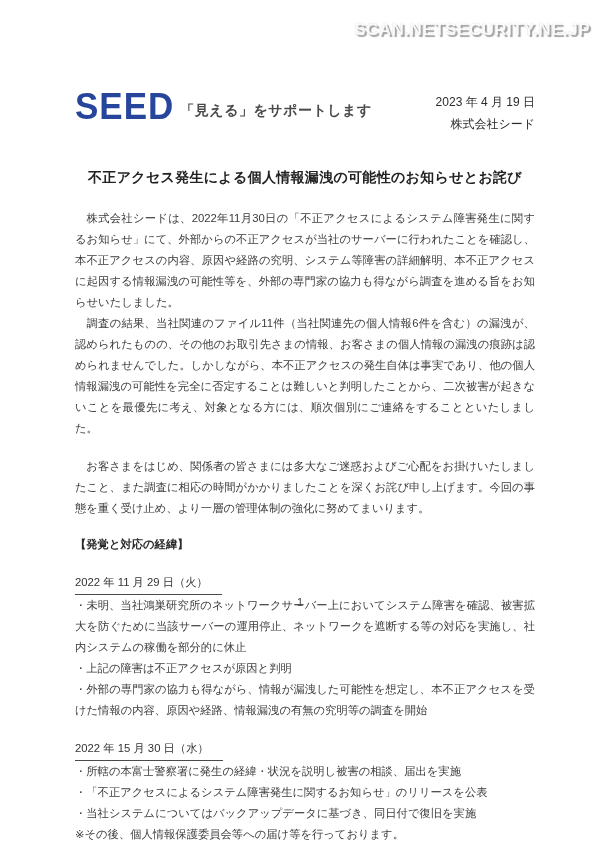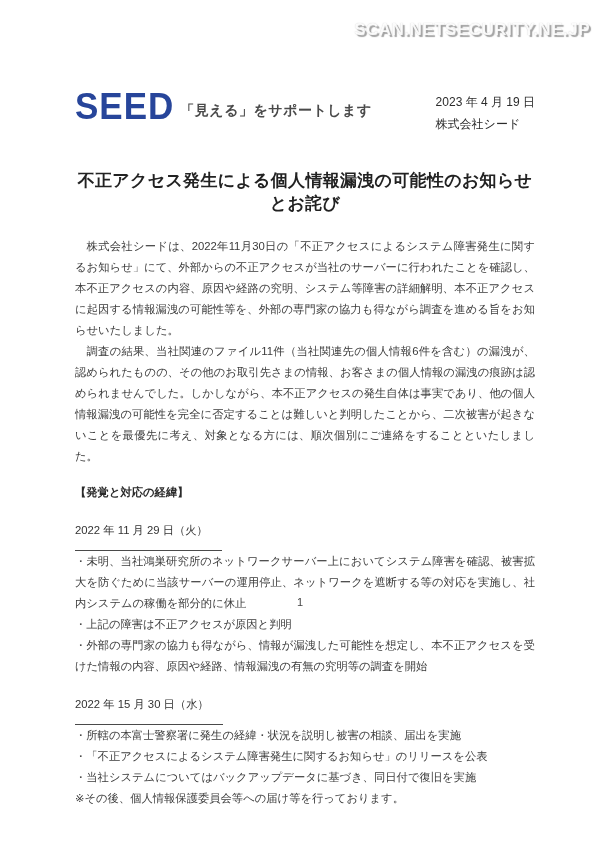--- a/index.html
+++ b/index.html
@@ -43,29 +43,30 @@
   }
   .tagline {
     font-size: 14px;
     font-weight: bold;
     color: #4a4a4a;
     margin-left: 6px;
     margin-bottom: 3px;
     letter-spacing: 0.5px;
   }
   .date-block {
+    text-align: right;
     font-size: 12px;
     color: #2b2b2b;
     line-height: 1.8;
     margin-top: 4px;
   }
   .doc-title {
     margin-top: 34px;
     text-align: center;
-    font-size: 17px;
+    font-size: 14px;
     font-weight: bold;
     color: #222;
     letter-spacing: 0.3px;
   }
   .body-text {
     margin-top: 21px;
     font-size: 11.3px;
     line-height: 21px;
     text-align: justify;
     color: #3b3b3b;
@@ -75,21 +76,21 @@
   .section-heading {
     margin-top: 15px;
     font-weight: bold;
     color: #2a2a2a;
   }
   .timeline-block { margin-top: 17px; }
   .timeline-date {
     display: inline-block;
     border-bottom: 1px solid #4a4a4a;
     padding-right: 14px;
-    padding-bottom: 9px;
+    padding-bottom: 1px;
     color: #333;
   }
   .page-number {
     position: absolute;
     bottom: 52px;
     left: 0;
     width: 600px;
     text-align: center;
     font-size: 11px;
     color: #444;
@@ -111,20 +112,21 @@
       <div>2023 年 4 月 19 日</div>
       <div>株式会社シード</div>
     </div>
   </div>
 
   <div class="doc-title">不正アクセス発生による個人情報漏洩の可能性のお知らせとお詫び</div>
 
   <div class="body-text">
     <p class="para">　株式会社シードは、2022年11月30日の「不正アクセスによるシステム障害発生に関するお知らせ」にて、外部からの不正アクセスが当社のサーバーに行われたことを確認し、本不正アクセスの内容、原因や経路の究明、システム等障害の詳細解明、本不正アクセスに起因する情報漏洩の可能性等を、外部の専門家の協力も得ながら調査を進める旨をお知らせいたしました。</p>
     <p class="para">　調査の結果、当社関連のファイル11件（当社関連先の個人情報6件を含む）の漏洩が、認められたものの、その他のお取引先さまの情報、お客さまの個人情報の漏洩の痕跡は認められませんでした。しかしながら、本不正アクセスの発生自体は事実であり、他の個人情報漏洩の可能性を完全に否定することは難しいと判明したことから、二次被害が起きないことを最優先に考え、対象となる方には、順次個別にご連絡をすることといたしました。</p>
+    <p class="para spaced">　お客さまをはじめ、関係者の皆さまには多大なご迷惑およびご心配をお掛けいたしましたこと、また調査に相応の時間がかかりましたことを深くお詫び申し上げます。今回の事態を重く受け止め、より一層の管理体制の強化に努めてまいります。</p>
 
     <div class="section-heading">【発覚と対応の経緯】</div>
 
     <div class="timeline-block">
       <div class="timeline-date">2022 年 11 月 29 日（火）</div>
       <p class="para">・未明、当社鴻巣研究所のネットワークサーバー上においてシステム障害を確認、被害拡大を防ぐために当該サーバーの運用停止、ネットワークを遮断する等の対応を実施し、社内システムの稼働を部分的に休止</p>
       <p class="para">・上記の障害は不正アクセスが原因と判明</p>
       <p class="para">・外部の専門家の協力も得ながら、情報が漏洩した可能性を想定し、本不正アクセスを受けた情報の内容、原因や経路、情報漏洩の有無の究明等の調査を開始</p>
     </div>
 

